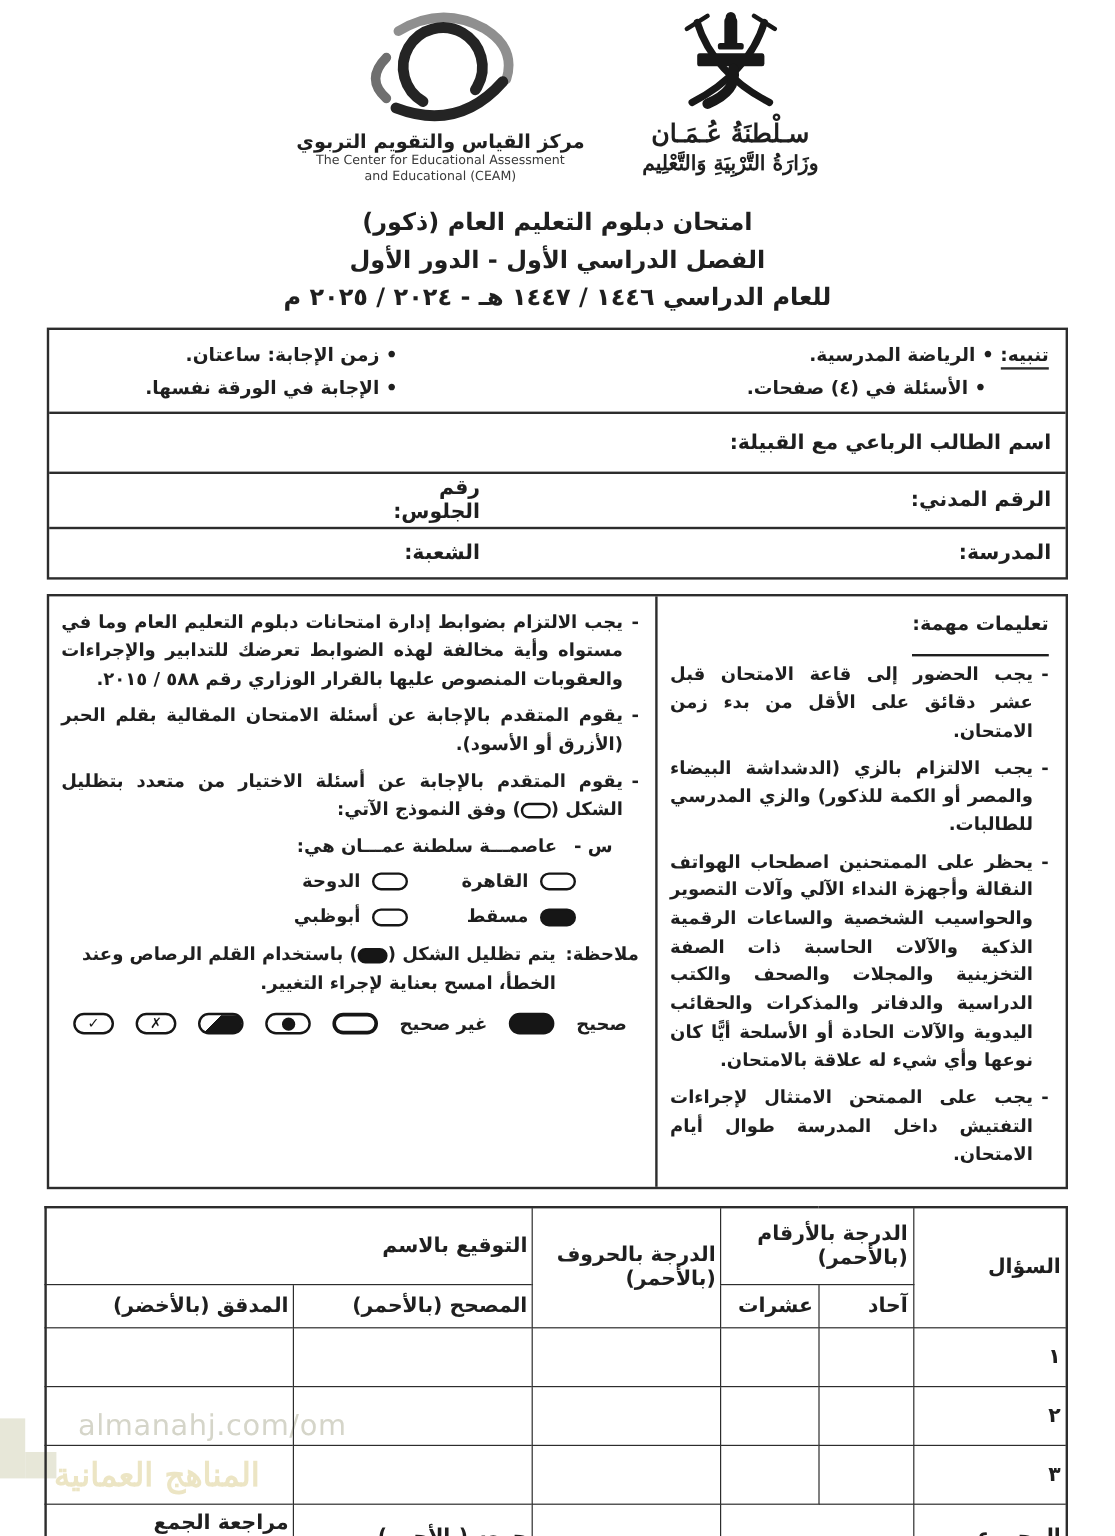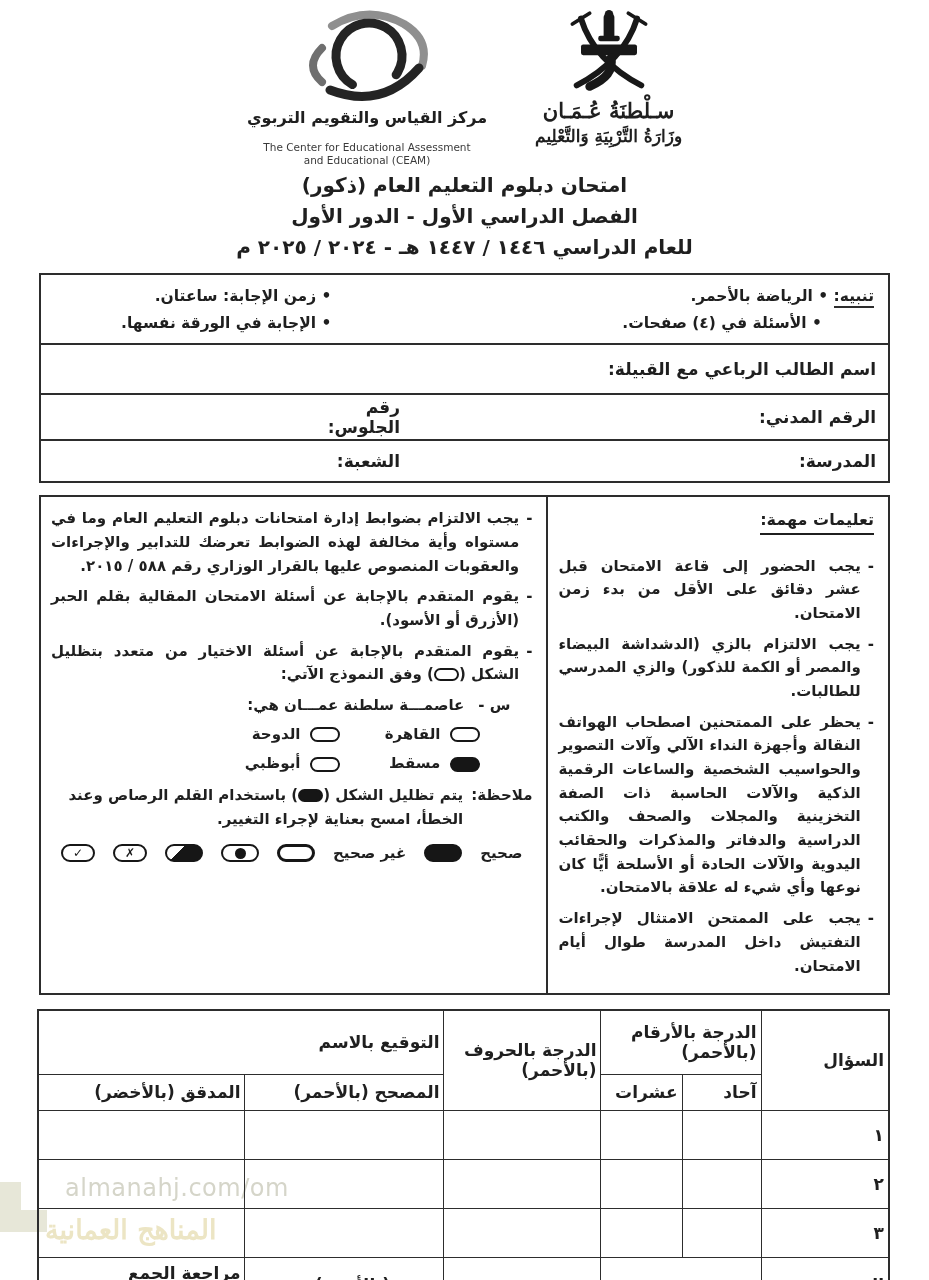--- a/index.html
+++ b/index.html
@@ -8,21 +8,21 @@
     position:relative; width:929px; height:1280px; margin:0 auto;
     background:#ffffff; color:#1f1f1f; overflow:hidden;
     font-family:"DejaVu Sans", sans-serif; direction:rtl;
   }
   .content { position:relative; z-index:1; padding:10px 39px 0 39px; }
 
   
   .logos { display:flex; flex-direction:row-reverse; justify-content:center; align-items:flex-start; gap:48px; height:152px; }
   .logo-block { text-align:center; }
   .ceam-ar { font-size:16px; font-weight:bold; margin-top:2px; }
-  .ceam-en { font-size:10.5px; color:#3a3a3a; line-height:1.25; margin-top:14px; direction:ltr; }
+  .ceam-en { font-size:10.5px; color:#3a3a3a; line-height:1.25; margin-top:1px; direction:ltr; }
   .emblem-country { font-size:21px; font-weight:bold; letter-spacing:1px; font-family:"DejaVu Serif", serif; }
   .emblem-ministry { font-size:17px; font-weight:bold; font-family:"DejaVu Serif", serif; margin-top:3px; }
 
   
   .titles { text-align:center; margin-top:8px; }
   .titles div { font-size:20px; font-weight:bold; line-height:1.55; }
 
   
   .info-table { margin-top:10px; border:2px solid #2d2d2d; width:851px; }
   .i-row { display:flex; }
@@ -46,21 +46,21 @@
   .w-id-lbl { width:153px; }
   .w-id-field { width:323px; }
   .w-seat-lbl { width:134px; }
   .w-seat-field { flex:1; }
 
   
   .instructions { margin-top:12px; border:2px solid #2d2d2d; width:851px; min-height:340px; display:flex; }
   .inst-col { padding:10px 14px 8px 10px; font-size:15px; font-weight:bold; line-height:1.58; }
   .inst-right { width:420px; border-left:2px solid #2d2d2d; }
   .inst-left { flex:1; }
-  .inst-heading { text-decoration:none; border-bottom:2px solid #1f1f1f; display:inline-block; font-size:16px; margin-bottom:20px; padding-bottom:0; }
+  .inst-heading { text-decoration:none; border-bottom:2px solid #1f1f1f; display:inline-block; font-size:16px; margin-bottom:4px; padding-bottom:12px; }
   .item { display:flex; gap:7px; margin-bottom:7px; }
   .item .dash { flex:0 0 auto; }
   .item .txt { flex:1; text-align:justify; }
   .stadium { display:inline-block; width:30px; height:15px; border:2.5px solid #161616; border-radius:8px; background:#fff; vertical-align:middle; }
   .stadium.sm { width:25px; height:13px; border-width:2px; border-radius:7px; }
   .stadium.fill { background:#161616; }
   .example { margin:4px 22px 6px 0; }
   .ex-q { display:flex; gap:14px; font-size:15px; }
   .ex-options { display:grid; grid-template-columns:140px 140px; row-gap:6px; margin:5px 30px 0 0; }
   .opt { display:flex; align-items:center; gap:10px; font-size:15px; }
@@ -147,21 +147,21 @@
       <div>الفصل الدراسي الأول - الدور الأول</div>
       <div>للعام الدراسي ١٤٤٦ / ١٤٤٧ هـ - ٢٠٢٤ / ٢٠٢٥ م</div>
     </div>
 
     <div class="info-table">
       <div class="i-row notice-row">
         <div class="notice-col n-right">
           <div class="line">
             <span class="tanbih">تنبيه:</span>
             <span>•</span>
-            <span>الرياضة بالأحمر.</span>
+            <span>الرياضة المدرسية.</span>
           </div>
           <div class="line indent">
             <span>•</span>
             <span>الأسئلة في (٤) صفحات.</span>
           </div>
         </div>
         <div class="notice-col n-left">
           <div class="line">
             <span>•</span>
             <span>زمن الإجابة: ساعتان.</span>

